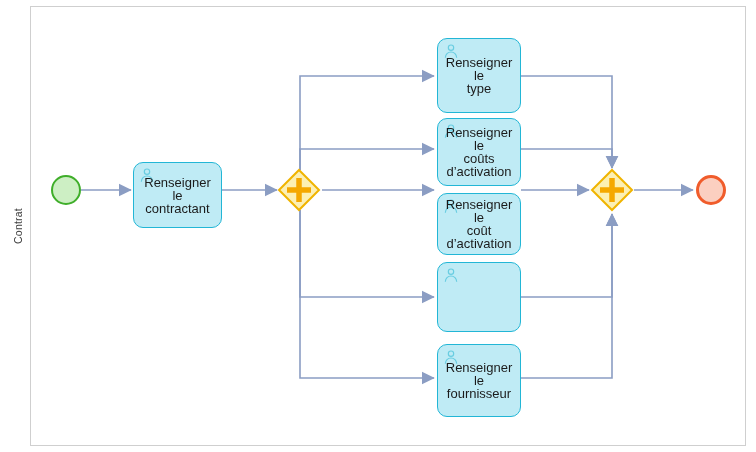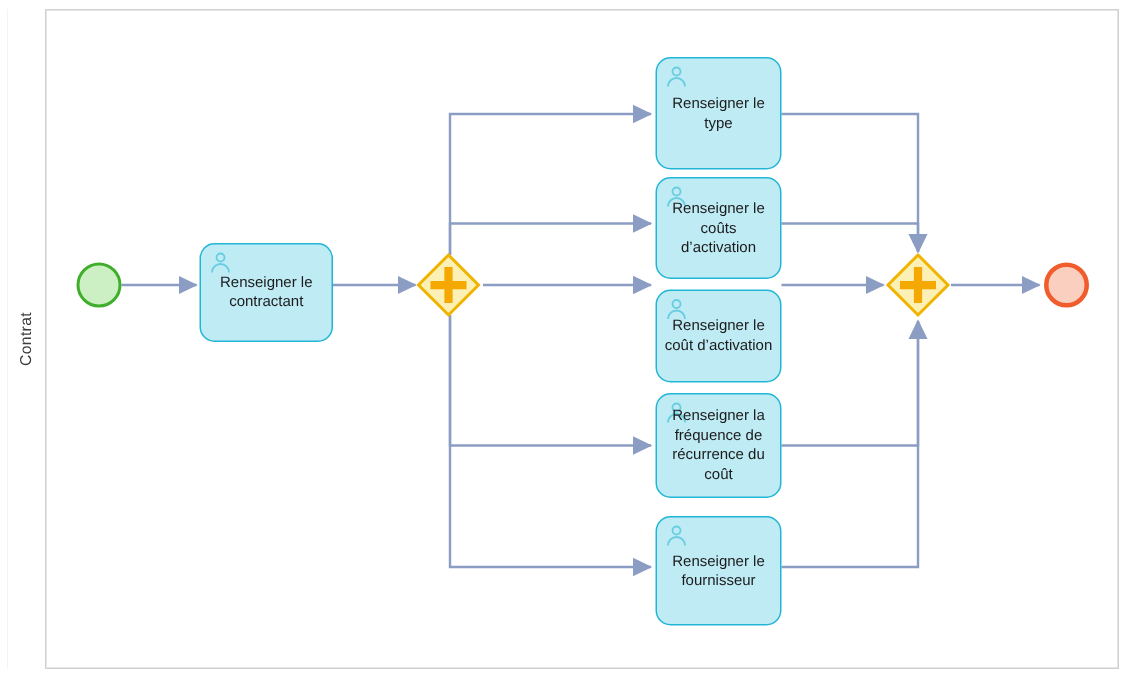--- a/index.html
+++ b/index.html
@@ -43,21 +43,21 @@
   
   .task{
     position:absolute;box-sizing:border-box;
     background:#BFEBF5;
     border:1.4px solid #22B6D6;
     border-radius:10px;
     display:flex;align-items:center;justify-content:center;
     text-align:center;
   }
   .task-label{
-    font-size:10px;line-height:13px;color:#1b1b1b;
+    font-size:13px;line-height:13px;color:#1b1b1b;
     padding:0 5px;position:relative;z-index:2;
     white-space:pre-line;
   }
   .user-icon{
     position:absolute;left:5px;top:4px;width:16px;height:16px;
     z-index:1;opacity:.85;
   }
 
   
   .gateway{position:absolute;width:44px;height:44px;}
@@ -142,24 +142,20 @@
     </svg>
     <span class="task-label">Renseigner le
 coût d’activation</span>
   </div>
 
   <div class="task" style="left:437px;top:262px;width:84px;height:70px;">
     <svg class="user-icon" viewBox="0 0 24 24">
       <circle cx="12" cy="7" r="4" fill="none" stroke="#5BC8DE" stroke-width="1.8"></circle>
       <path d="M3.5 22 a8.5 8.5 0 0 1 17 0" fill="none" stroke="#5BC8DE" stroke-width="1.8"></path>
     </svg>
-    <span class="task-label">Renseigner la
-fréquence de
-récurrence du
-coût</span>
   </div>
 
   <div class="task" style="left:437px;top:344px;width:84px;height:73px;">
     <svg class="user-icon" viewBox="0 0 24 24">
       <circle cx="12" cy="7" r="4" fill="none" stroke="#5BC8DE" stroke-width="1.8"></circle>
       <path d="M3.5 22 a8.5 8.5 0 0 1 17 0" fill="none" stroke="#5BC8DE" stroke-width="1.8"></path>
     </svg>
     <span class="task-label">Renseigner le
 fournisseur</span>
   </div>

